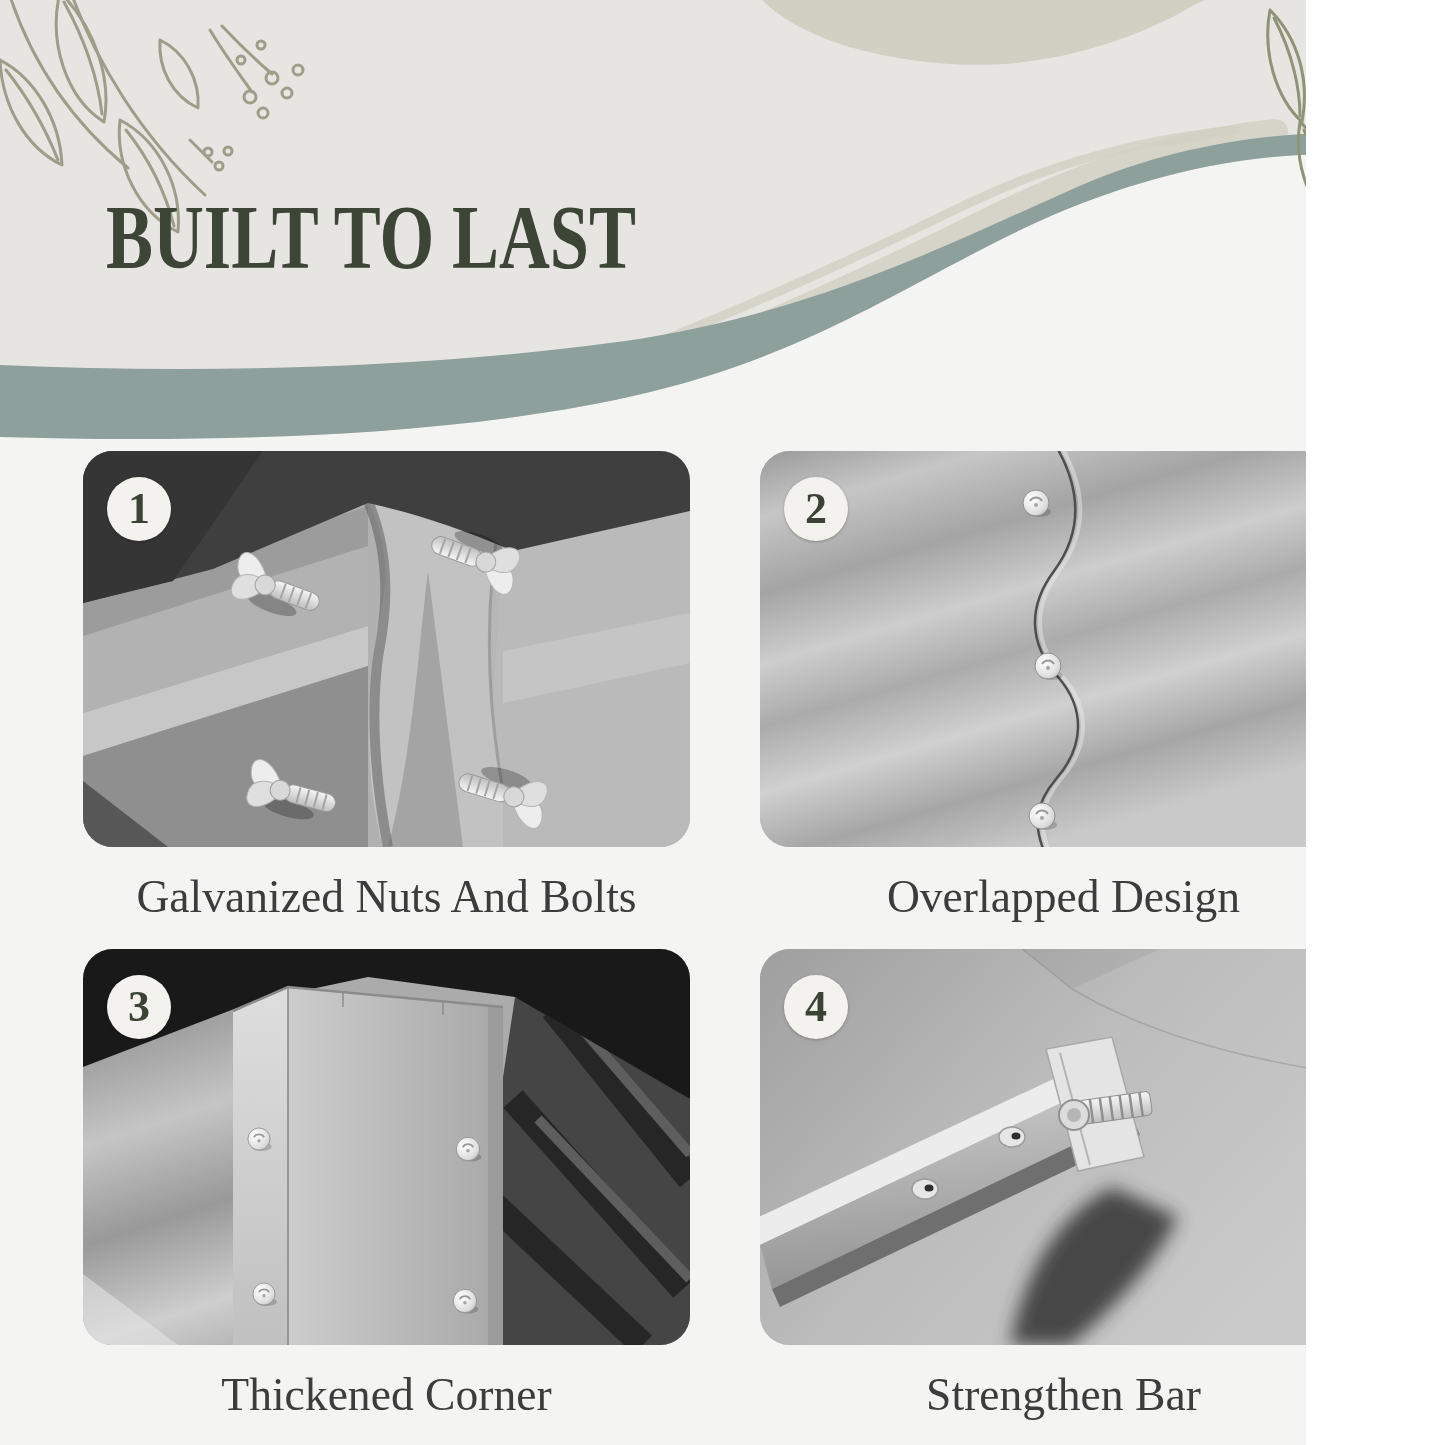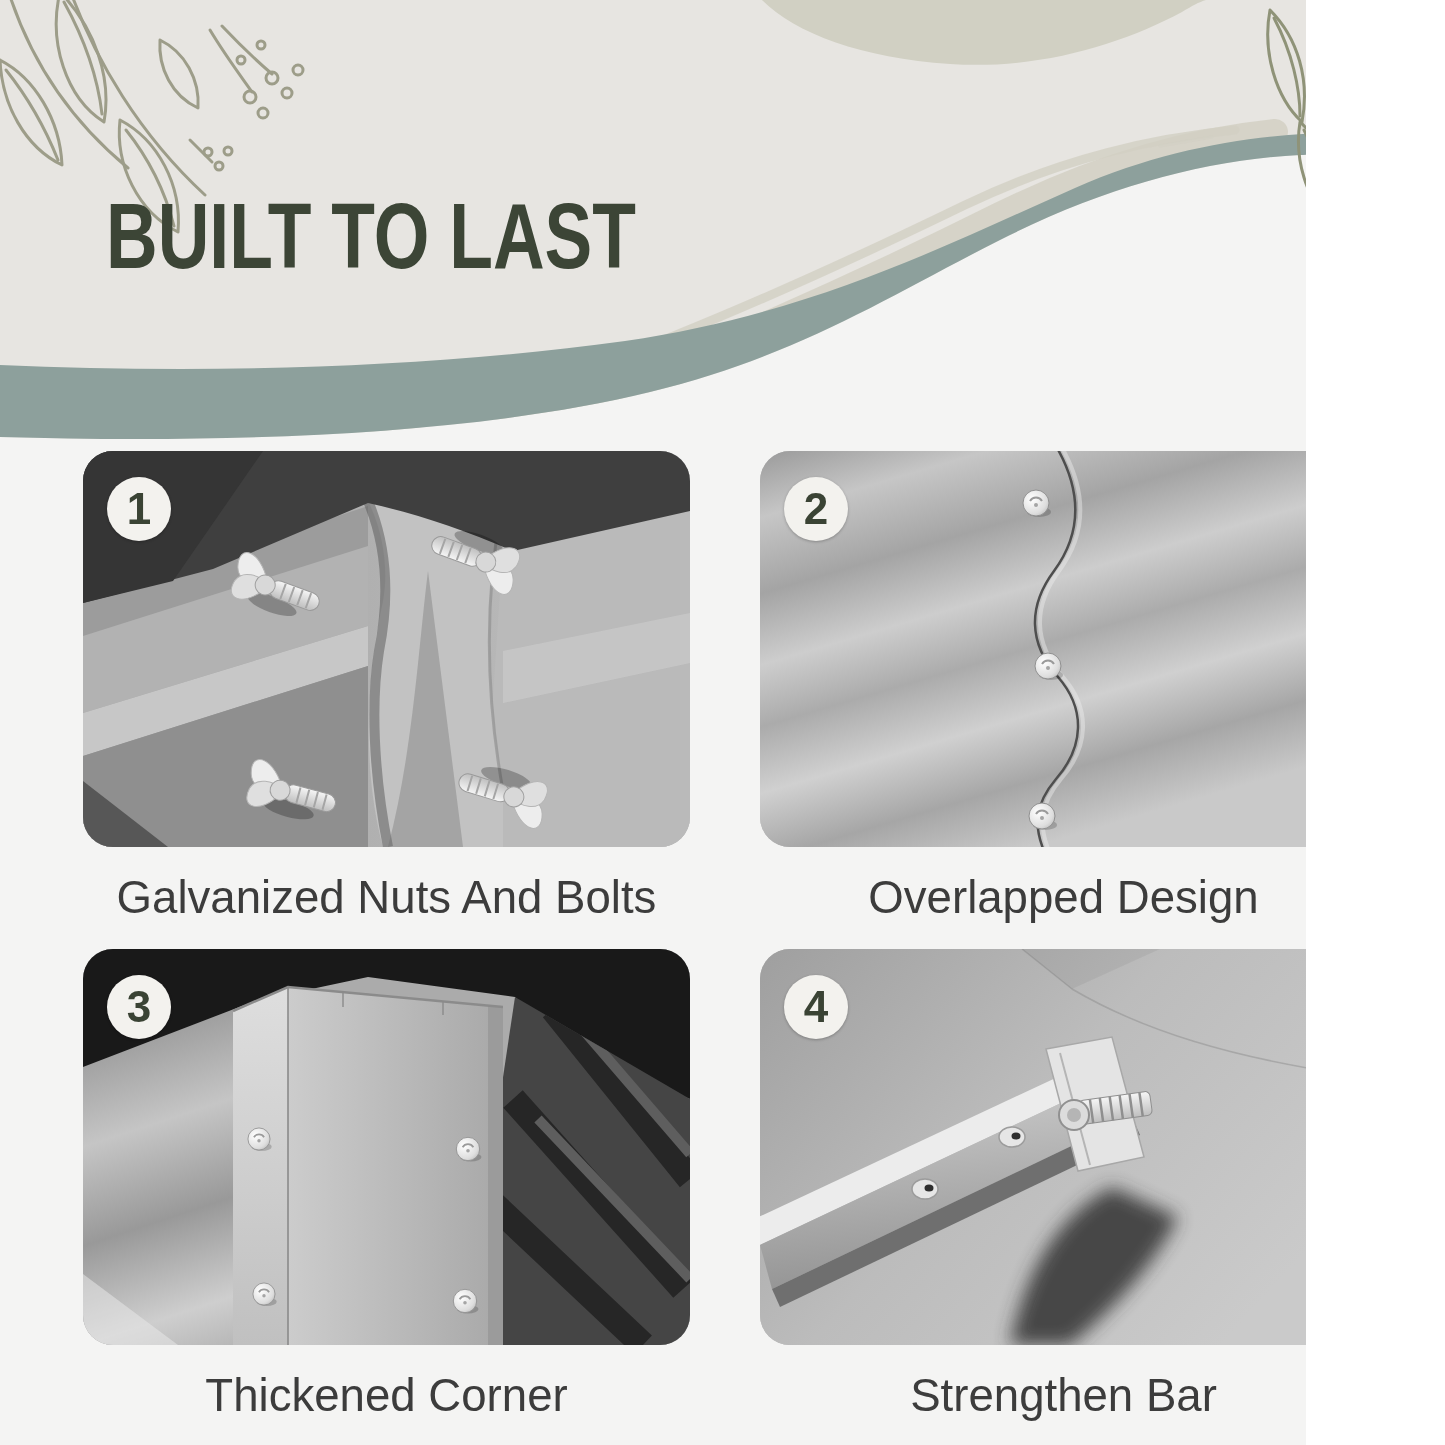--- a/index.html
+++ b/index.html
@@ -1,18 +1,18 @@
 <!DOCTYPE html>
 <html><head>
 <meta charset="utf-8">
 <style>
   html,body{margin:0;padding:0;}
   .canvas{
     position:relative;width:1306px;height:1445px;overflow:hidden;
-    background:#f4f4f3;font-family:Liberation Sans, sans-serif;
+    background:#f4f4f3;font-family:Liberation Serif, serif;
   }
   .header-art{position:absolute;left:0;top:0;width:1445px;height:520px;display:block;}
   .feature{position:absolute;width:607px;}
   .f1{left:83px;top:451px;}
   .f2{left:760px;top:451px;}
   .f3{left:83px;top:949px;}
   .f4{left:760px;top:949px;}
   .photo{
     position:relative;width:607px;height:396px;border-radius:30px;overflow:hidden;
     background:#b5b5b5;

